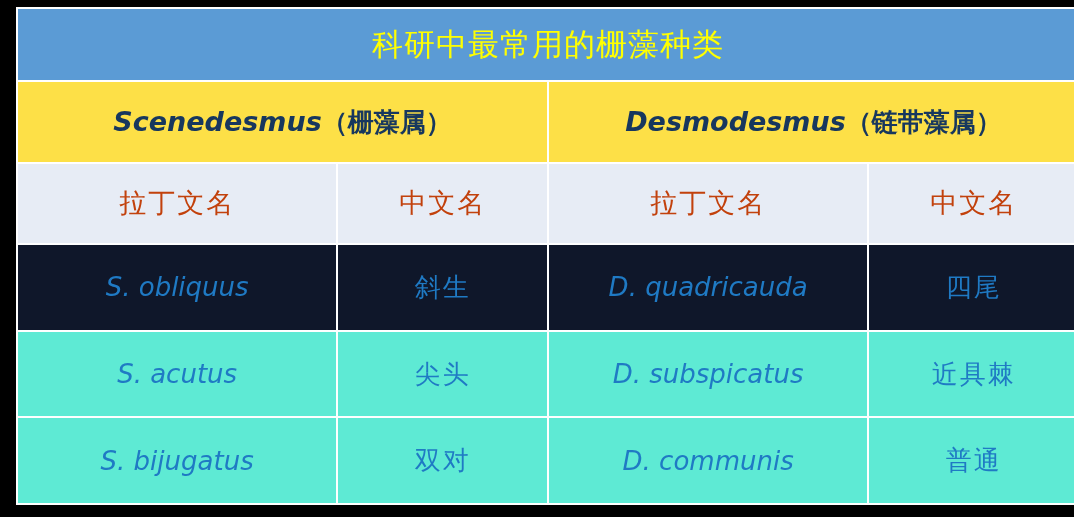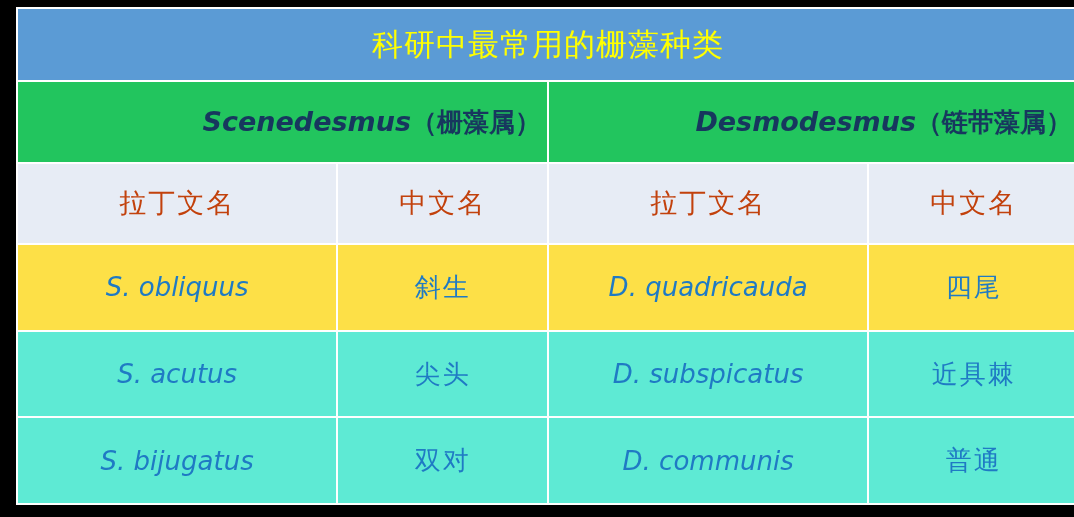--- a/index.html
+++ b/index.html
@@ -50,28 +50,27 @@
     color: #FFFF00;
     font-family: "DejaVu Serif", "Liberation Serif", serif;
     font-size: 31px;
     font-weight: 400;
     letter-spacing: 1px;
     height: 54px;
   }
 
   
   tr.genus-row td {
-    background: #22c55e;
+    background: #fde047;
     color: #17375E;
     font-family: "DejaVu Sans", "Liberation Sans", sans-serif;
     font-size: 27px;
     font-weight: bold;
     font-style: italic;
     height: 60px;
-    text-align: right;
   }
   tr.genus-row td .genus-cn {
     font-style: normal;
     font-family: "DejaVu Serif", "Liberation Serif", serif;
     font-weight: bold;
     font-size: 26px;
   }
 
   
   tr.subheader-row td {
@@ -82,21 +81,21 @@
     font-weight: 400;
     height: 60px;
     letter-spacing: 2px;
   }
 
   
   tr.data-row td {
     font-size: 26px;
     height: 64px;
   }
-  tr.data-row.shade-dark td { background: #fde047; }
+  tr.data-row.shade-dark td { background: #0f172a; }
   tr.data-row.shade-light td { background: #5eead4; }
 
   td.latin-cell {
     color: #1F7AC4;
     font-family: "DejaVu Sans", "Liberation Sans", sans-serif;
     font-style: italic;
     text-align: left;
     padding-left: 14px;
     font-size: 26px;
   }

